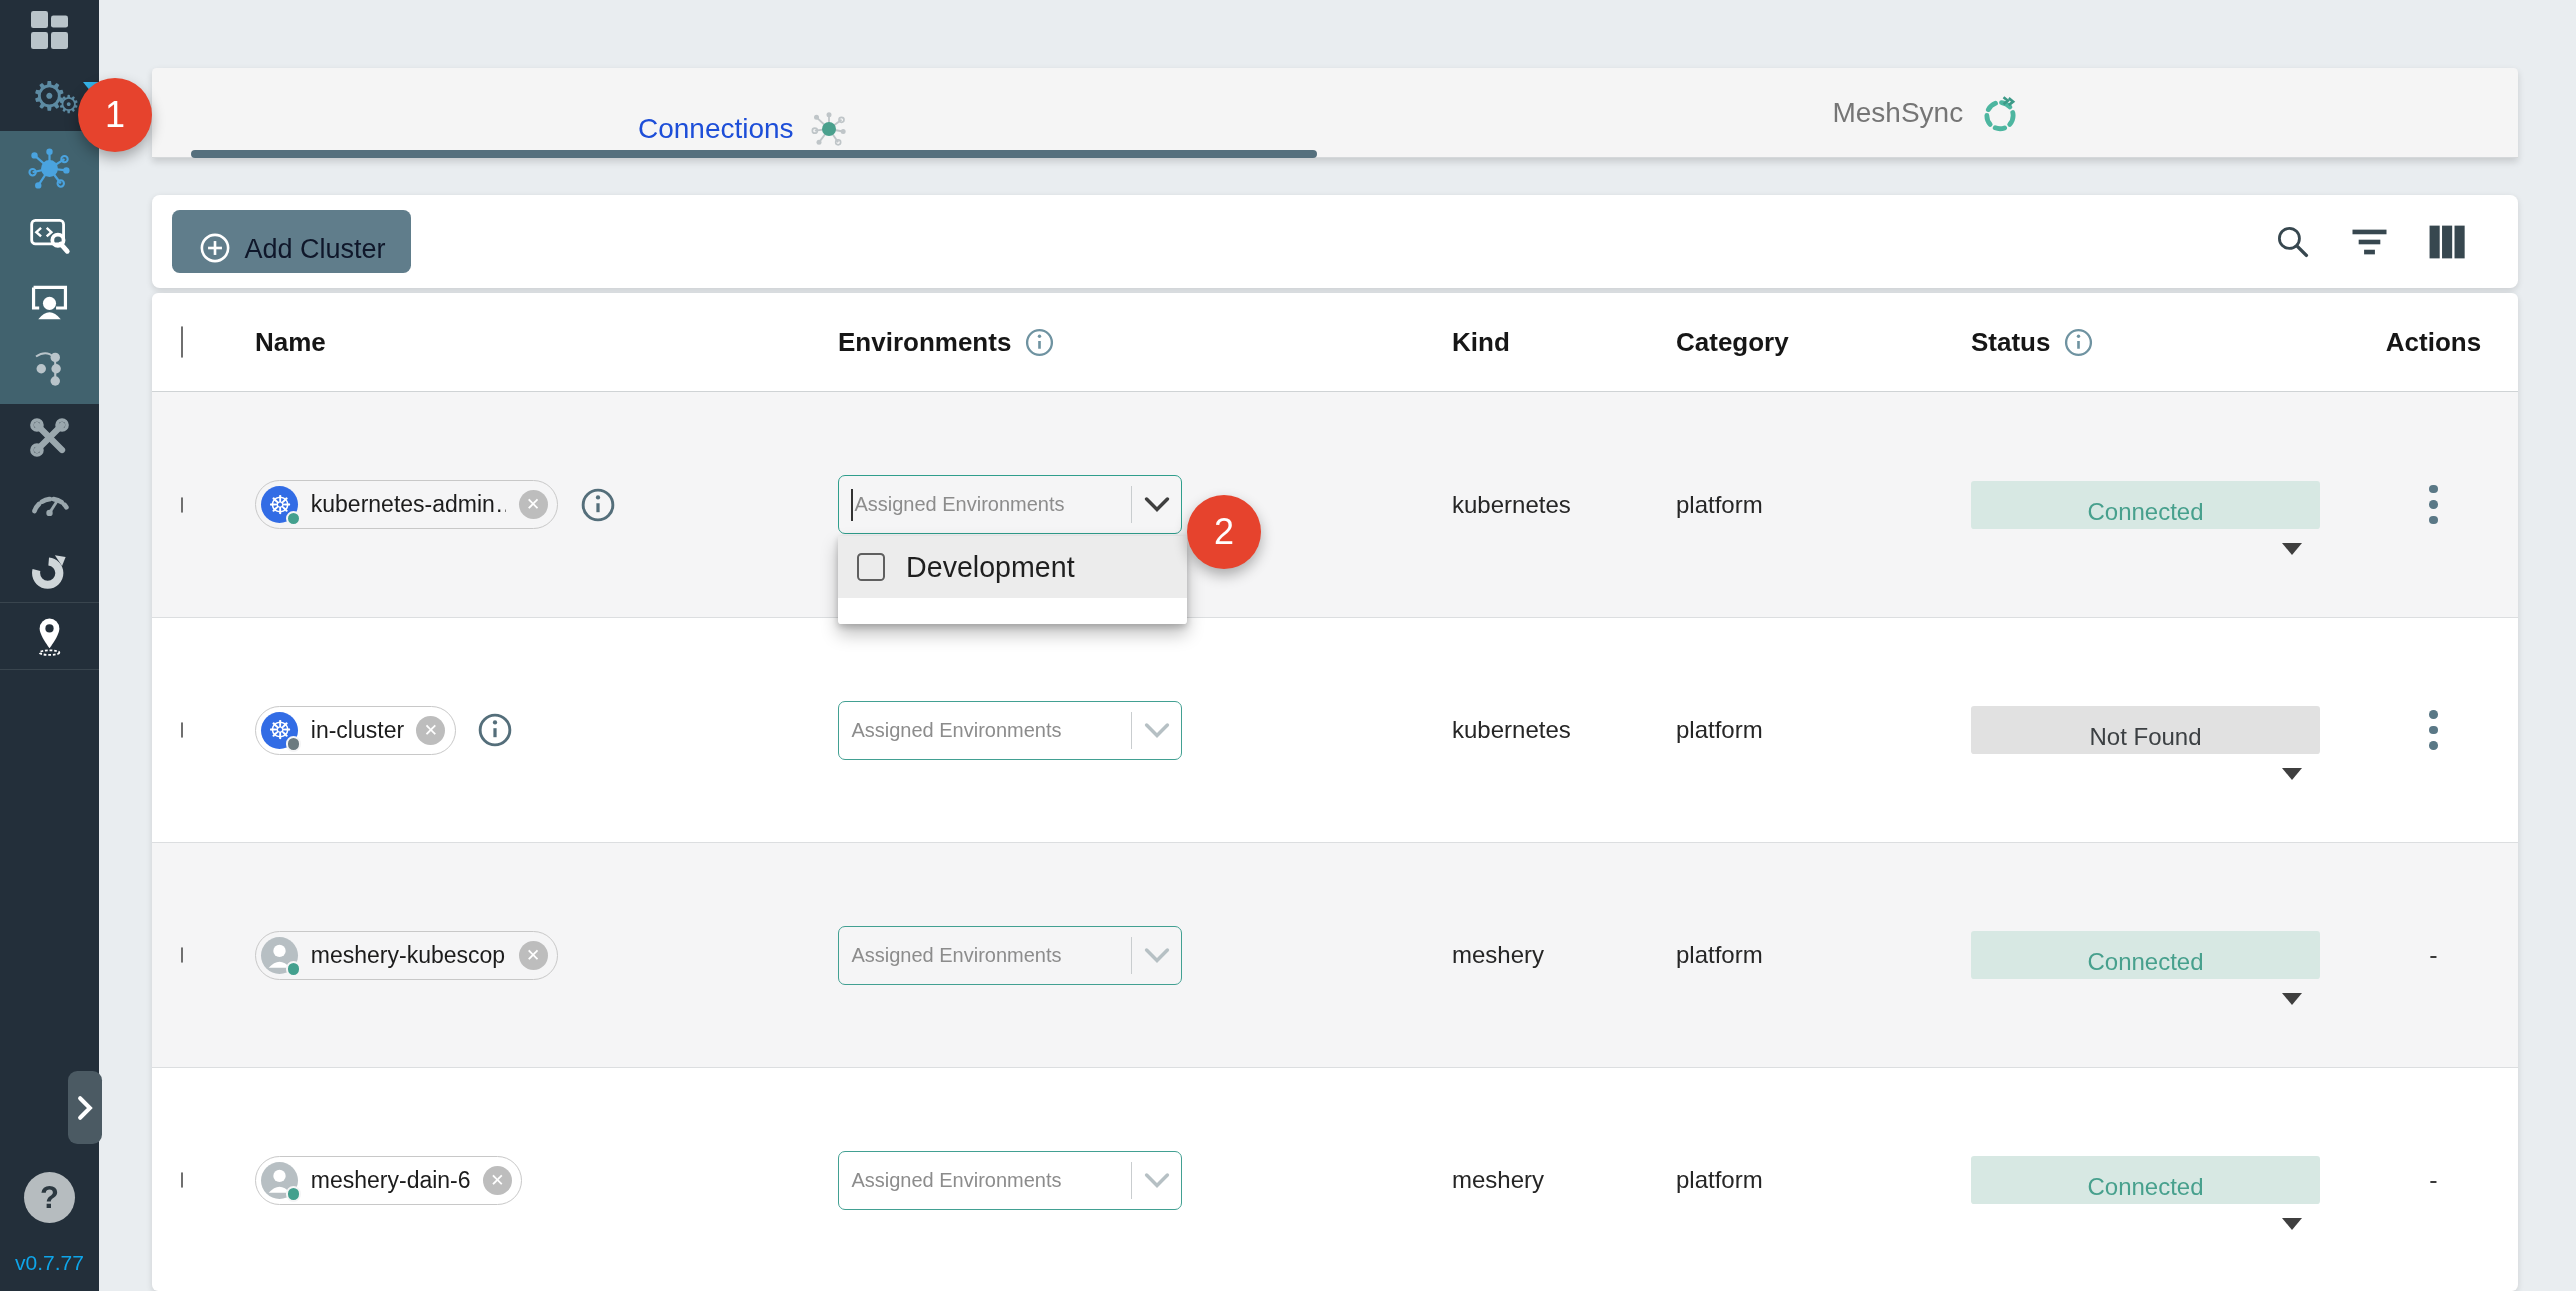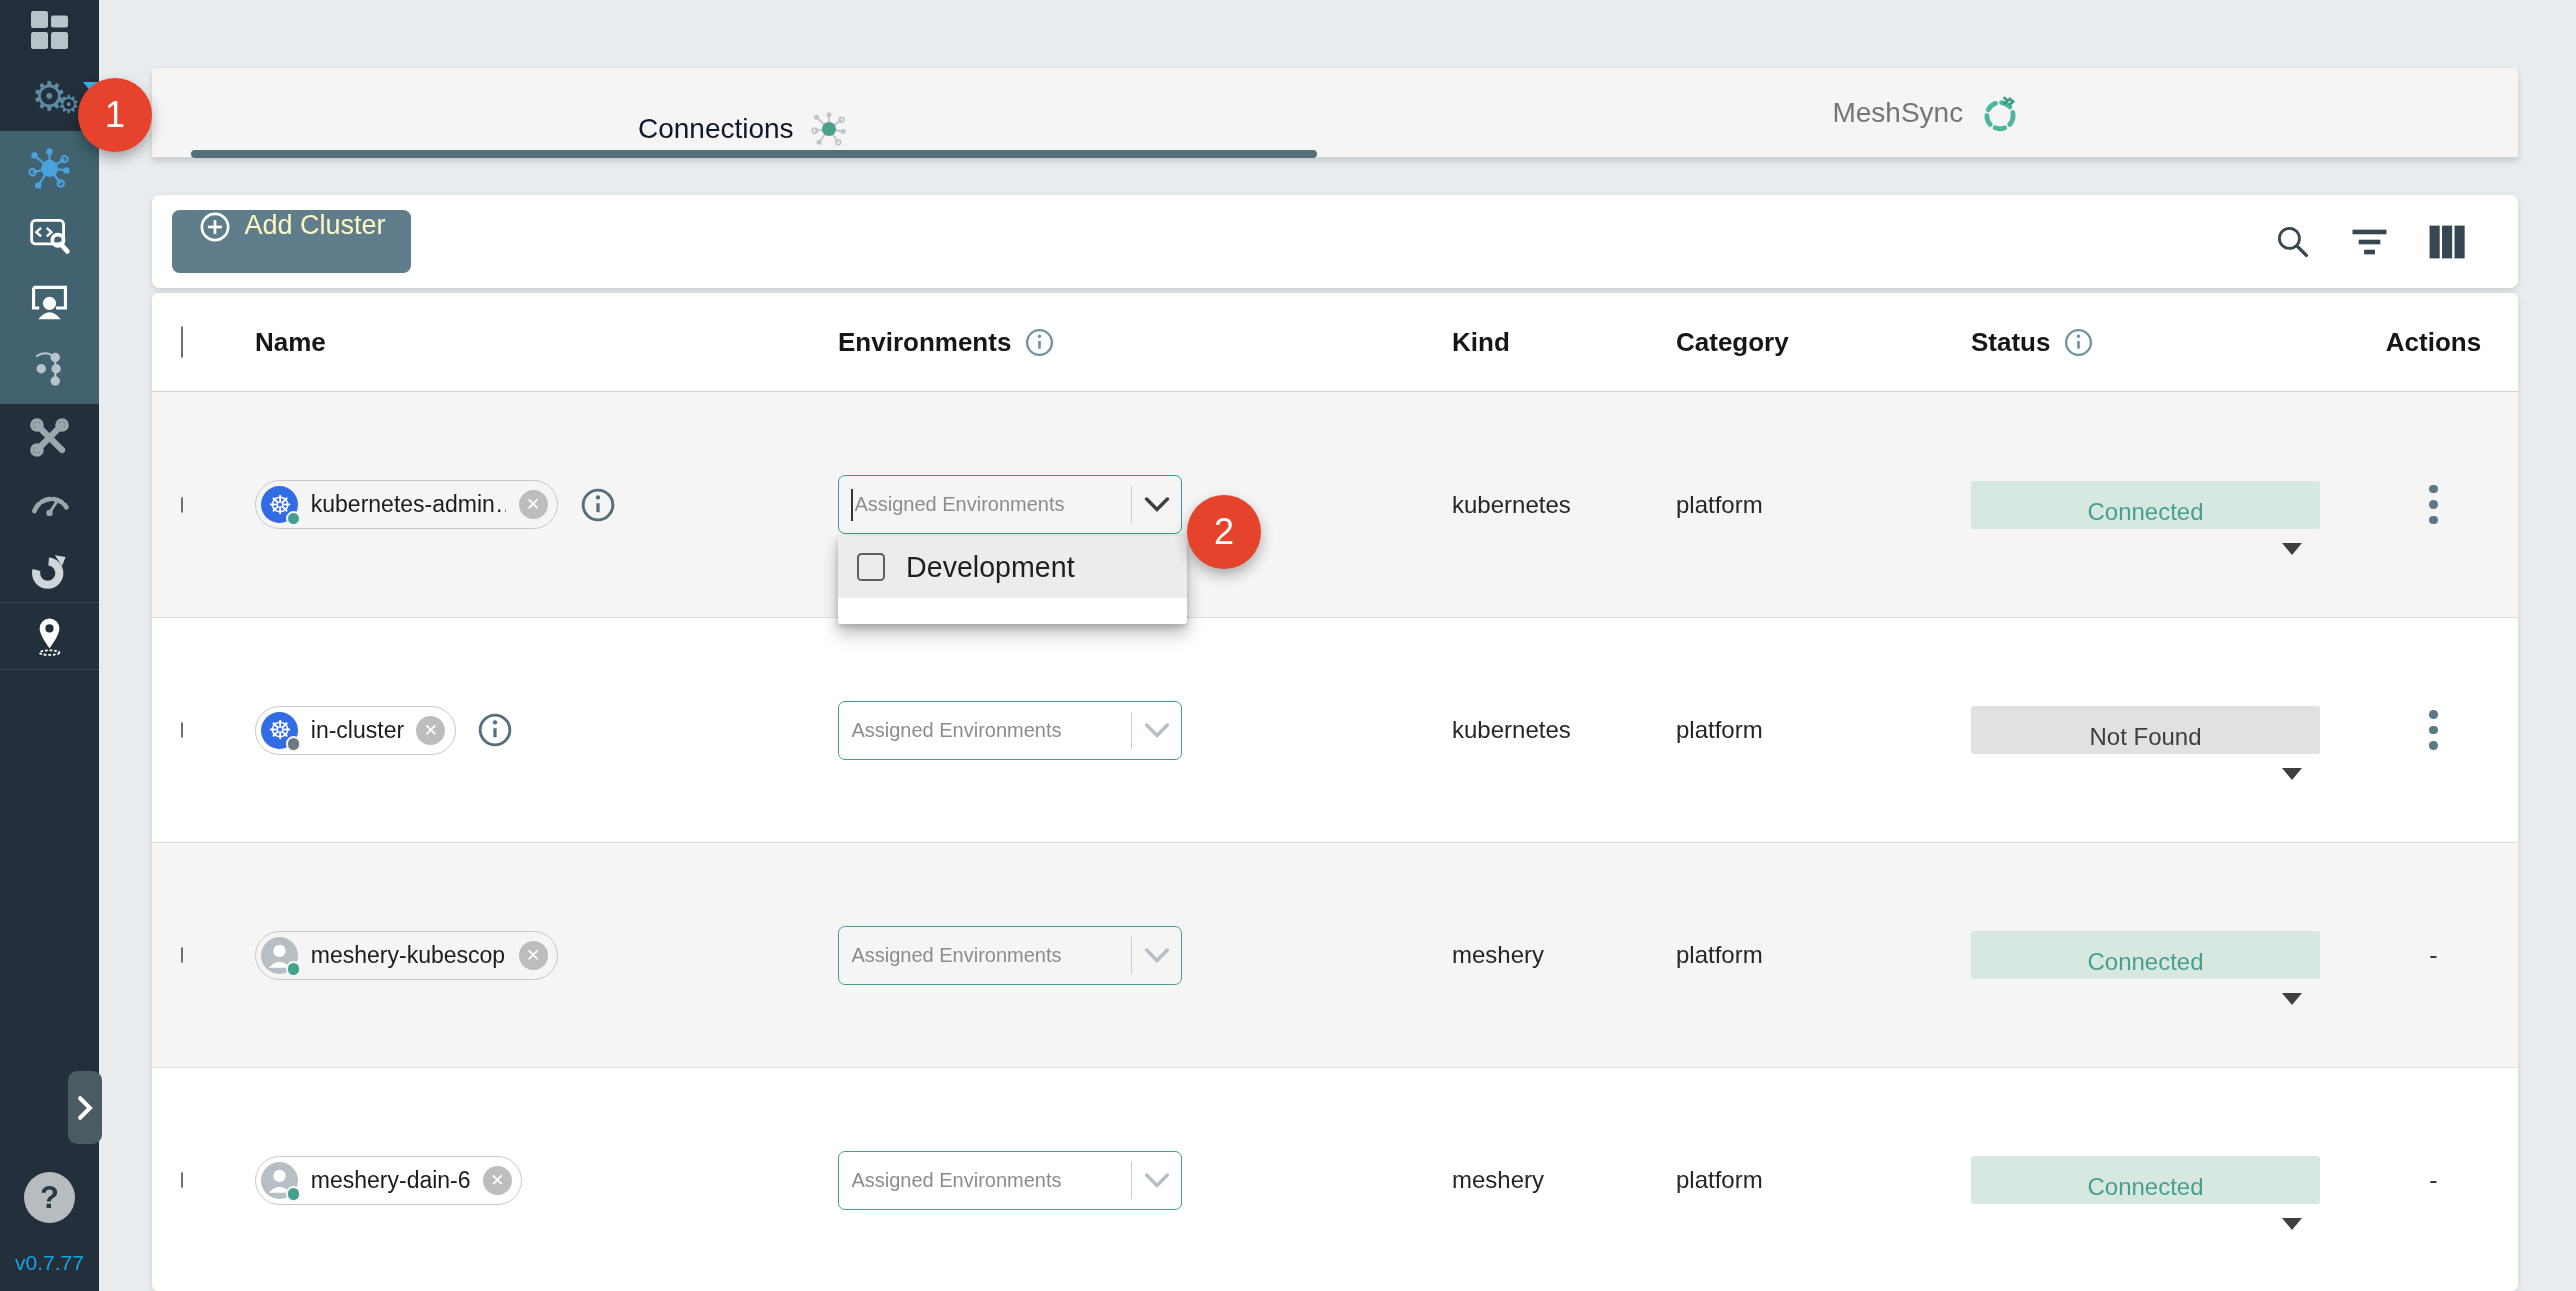--- a/index.html
+++ b/index.html
@@ -27,28 +27,28 @@
   .help-circle { width:51px; height:51px; border-radius:50%; background:#b6bcbf; color:#2c3840; font-size:31px; font-weight:bold; display:flex; align-items:center; justify-content:center; margin-bottom:28px; cursor:pointer; }
   .version { color:#0ea5e9; font-size:21px; margin-bottom:16px; }
 
   
   .main { position:absolute; left:99px; top:0; width:2477px; height:1291px; }
   .card { background:#fff; border-radius:7.7px; box-shadow:0 2.3px 6.2px rgba(0,0,0,0.12); }
 
   
   .tabcard { position:absolute; left:53px; top:68px; width:2366px; height:90px; background:#f5f5f5; border-radius:4.6px 4.6px 0 0; box-shadow:0 3.9px 7.7px rgba(0,0,0,0.14); display:flex; }
   .tab { width:50%; display:flex; align-items:center; justify-content:center; gap:15.4px; font-size:28px; cursor:pointer; }
-  .tab-active { color:#0f172a;margin-top:32px; }
+  .tab-active { color:#1d4ed8;margin-top:32px; }
   .tab-inactive { color:#757575; }
   .tab-indicator { position:absolute; left:39px; bottom:0; width:1126px; height:7.7px; background:#55707d; border-radius:4.6px; }
   .tab-baseline { position:absolute; left:0; bottom:0; width:100%; height:1.5px; background:#d5d8da; }
 
   
   .toolcard { position:absolute; left:53px; top:195px; width:2366px; height:93px; display:flex; align-items:center; padding:0 20px; }
-  .btn-add { display:flex; align-items:flex-start; gap:12.4px; background:#607d8b; color:#fef9c3; font-size:27px; border:none; border-radius:7.7px; height:63px; padding:0 26px; cursor:pointer; font-family:inherit; }
+  .btn-add { display:flex; align-items:flex-end; gap:12.4px; background:#607d8b; color:#0f172a; font-size:27px; border:none; border-radius:7.7px; height:63px; padding:8px 26px; cursor:pointer; font-family:inherit; }
   .tool-icons { margin-left:auto; display:flex; align-items:center; gap:39px; padding-right:31px; }
   .tool-icons .ticon { cursor:pointer; display:flex; }
 
   
   .tablecard { position:absolute; left:53px; top:293px; width:2366px; height:998px; overflow:hidden; border-radius:6.2px; }
   .tgrid { display:grid; grid-template-columns:103px 583px 614px 224px 295px 378px 1fr; align-items:center; }
   .thead { height:99px; border-bottom:1.5px solid #cfd3d5; font-weight:bold; font-size:26px; color:#161616; }
   .th { display:flex; align-items:flex-end; gap:12.4px; }
   .trow { height:225px; position:relative; }
   .trow:nth-child(even) { background:#f5f5f6; }

